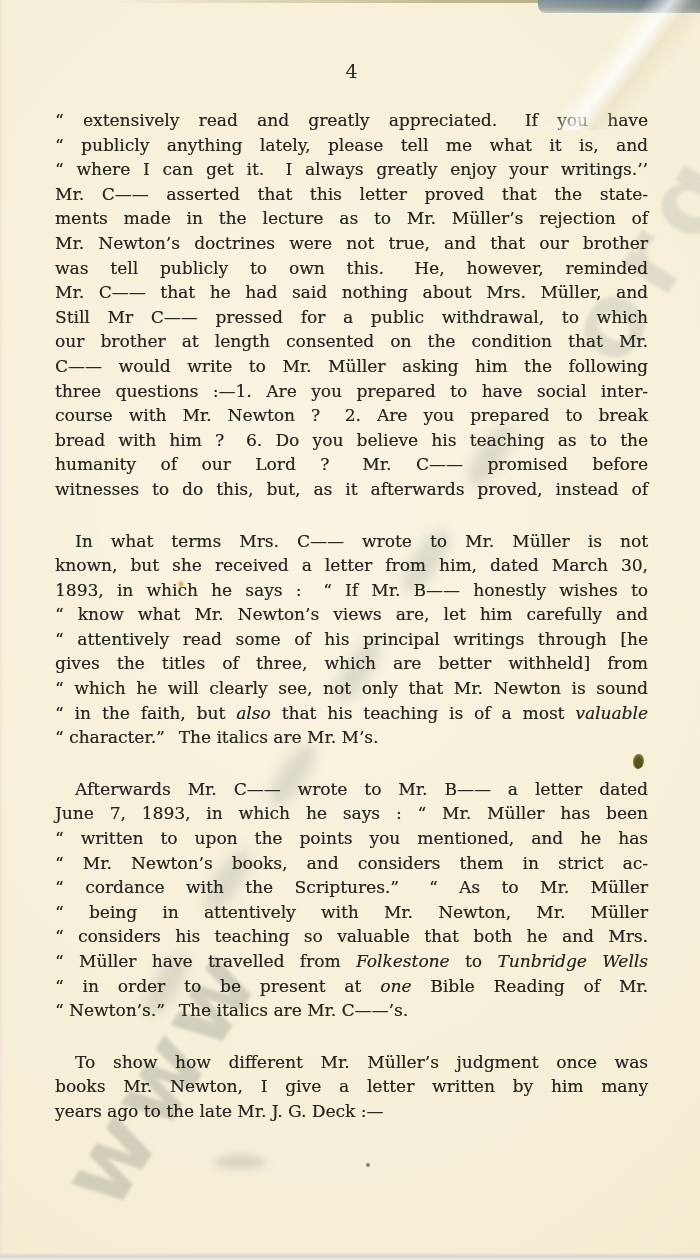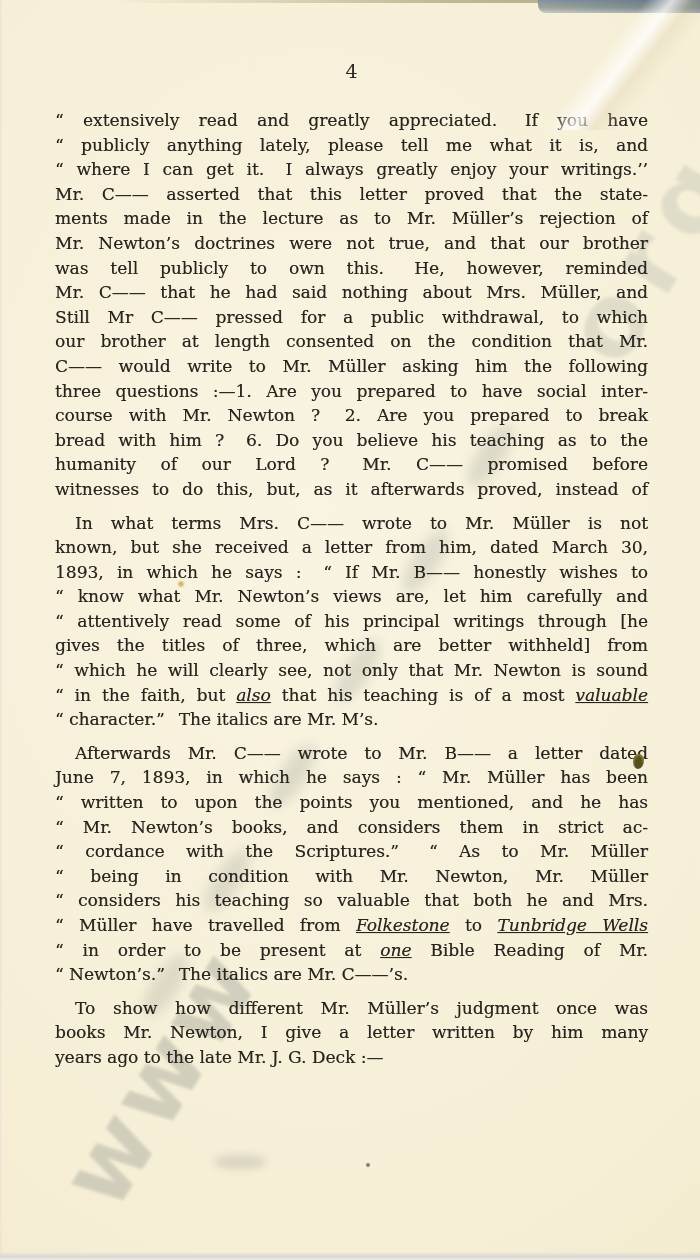--- a/index.html
+++ b/index.html
@@ -108,28 +108,28 @@
     text-align: center;
     font-size: 19px; color: #2a2722;
   }
   .text-block {
     position: absolute; left: 55px; top: 108px; width: 593px;
     color: #27241f;
     font-size: 17px;
     line-height: 24.6px;
     text-shadow: 0.3px 0.2px 0 rgba(40,36,30,0.5);
   }
-  .para + .para { margin-top: 9px; }
+  .para + .para { margin-top: 27px; }
   .line {
     text-align: justify;
     text-align-last: justify;
   }
   .line.nj { text-align-last: left; }
   .para.indent .line:first-child { text-indent: 20px; }
-  .line i { font-style: italic; text-decoration: underline; }
+  .line i { font-style: italic; }
 </style>
 </head>
 <body>
 
 <div class="scan">
 
   <span class="wm wm-www">www</span>
   <span class="wm wm-org">org</span>
   <div class="wm-smudge sm1"></div>
   <div class="wm-smudge sm2"></div>
@@ -168,21 +168,21 @@
         <div class="line">“ which he will clearly see, not only that Mr. Newton is sound</div>
         <div class="line">“ in the faith, but <i>also</i> that his teaching is of a most <i>valuable</i></div>
         <div class="line nj">“ character.”  The italics are Mr. M’s.</div>
       </div>
       <div class="para indent">
         <div class="line">Afterwards Mr. C—— wrote to Mr. B—— a letter dated</div>
         <div class="line">June 7, 1893, in which he says : “ Mr. Müller has been</div>
         <div class="line">“ written to upon the points you mentioned, and he has</div>
         <div class="line">“ Mr. Newton’s books, and considers them in strict ac-</div>
         <div class="line">“ cordance with the Scriptures.”  “ As to Mr. Müller</div>
-        <div class="line">“ being in condition with Mr. Newton, Mr. Müller</div>
+        <div class="line">“ being in attentively with Mr. Newton, Mr. Müller</div>
         <div class="line">“ considers his teaching so valuable that both he and Mrs.</div>
         <div class="line">“ Müller have travelled from <i>Folkestone</i> to <i>Tunbridge Wells</i></div>
         <div class="line">“ in order to be present at <i>one</i> Bible Reading of Mr.</div>
         <div class="line nj">“ Newton’s.”  The italics are Mr. C——’s.</div>
       </div>
       <div class="para indent">
         <div class="line">To show how different Mr. Müller’s judgment once was</div>
         <div class="line">books Mr. Newton, I give a letter written by him many</div>
         <div class="line nj">years ago to the late Mr. J. G. Deck :—</div>
       </div>

